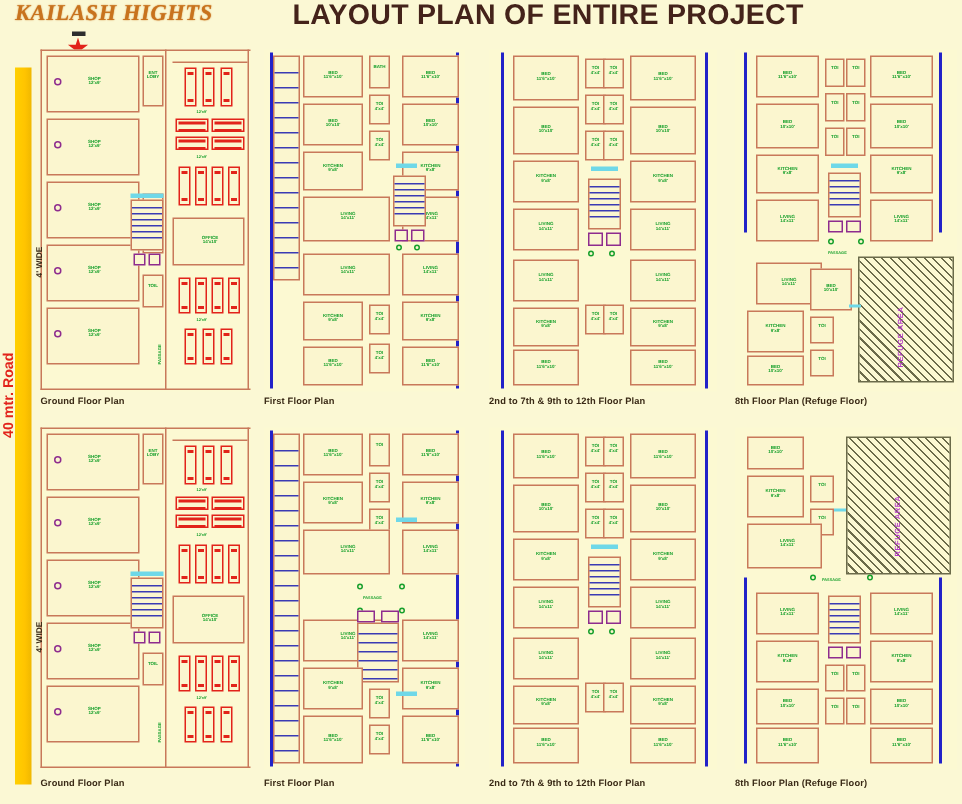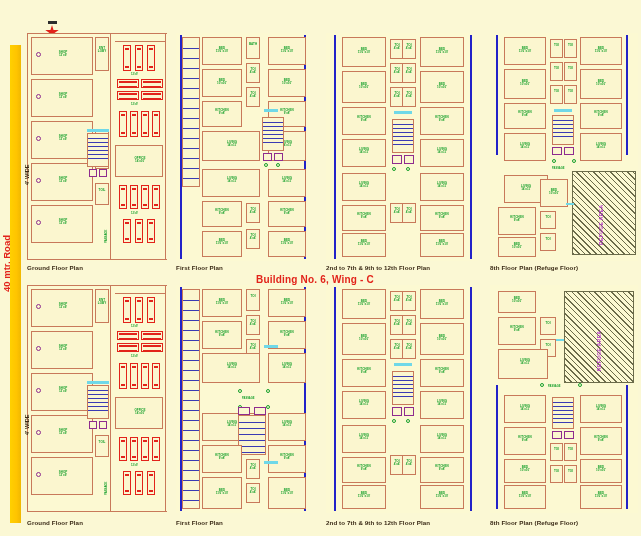--- a/index.html
+++ b/index.html
@@ -103,21 +103,22 @@
     background:#e2231a;
     clip-path:polygon(50% 0%,61% 35%,98% 35%,68% 57%,79% 91%,50% 70%,21% 91%,32% 57%,2% 35%,39% 35%);
   }
   #north-cap{position:absolute;width:9px;height:3px;background:#2d2d2d;}
 </style>
 </head>
 <body>
 
 <div class="page">
 
-  <div class="wing-title" id="wing-c-title">Building No. 6, Wing - C</div>
+  <div id="project-brand">KAILASH HIGHTS</div>
+  <div id="main-title">LAYOUT PLAN OF ENTIRE PROJECT</div>
 
   <div id="road-strip"></div>
   <div id="road-label">40 mtr. Road</div>
 
   <div id="north-cap" style="left:48px;top:21px;"></div>
   <div id="north-marker" style="left:45px;top:25px;"></div>
 
   <div class="plan" id="gf1" style="left:27px;top:33px;width:140px;height:228px;">
     <div class="wall" style="left:0;top:0;width:140px;height:1.4px;"></div>
     <div class="wall" style="left:0;top:226px;width:140px;height:1.4px;"></div>

